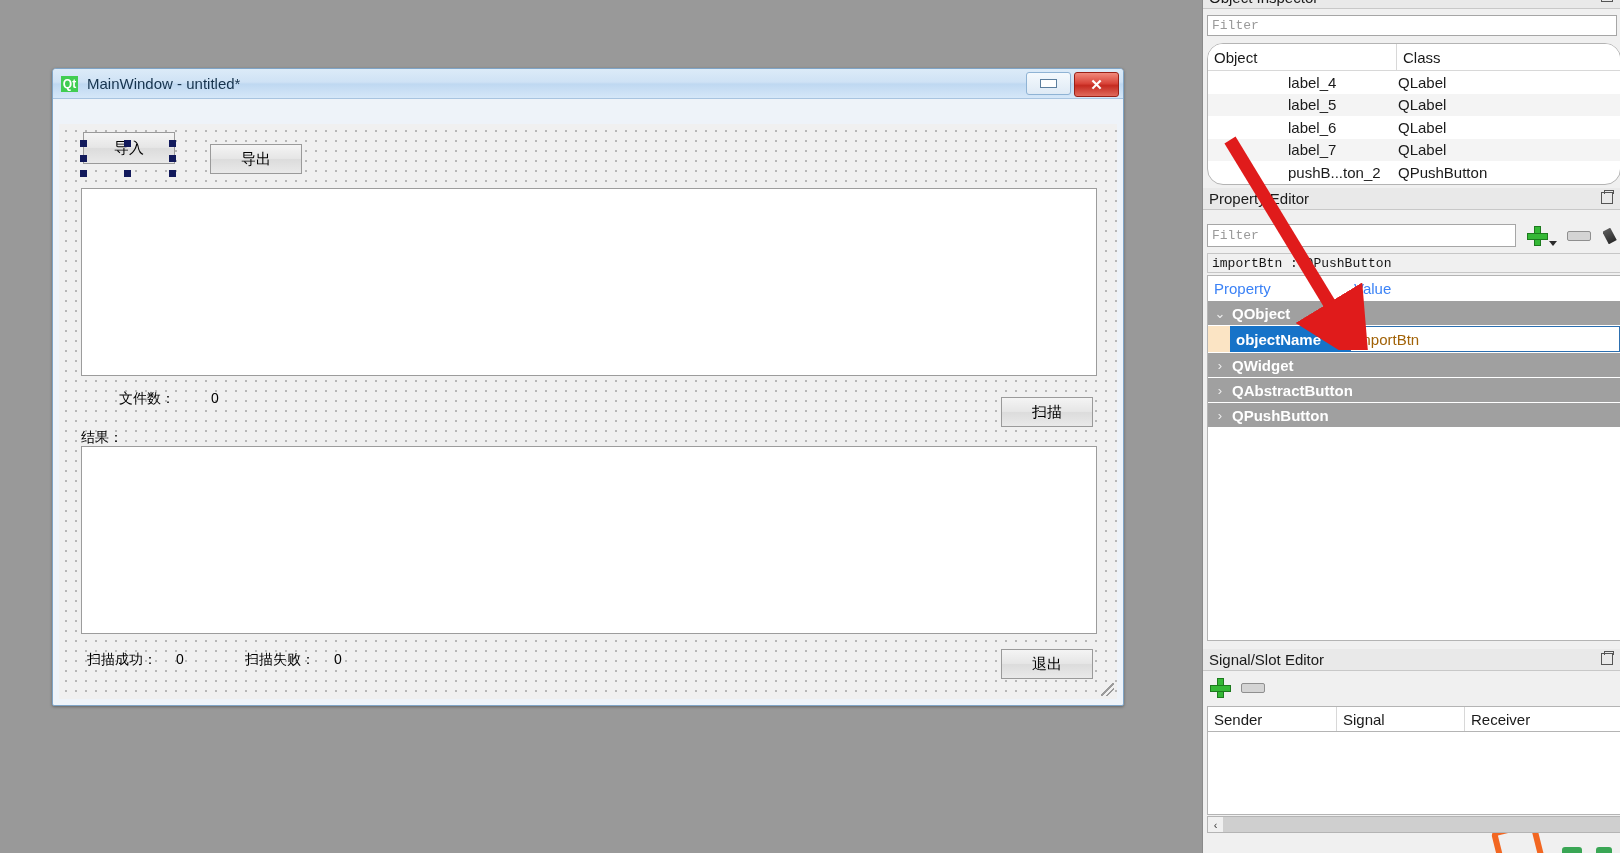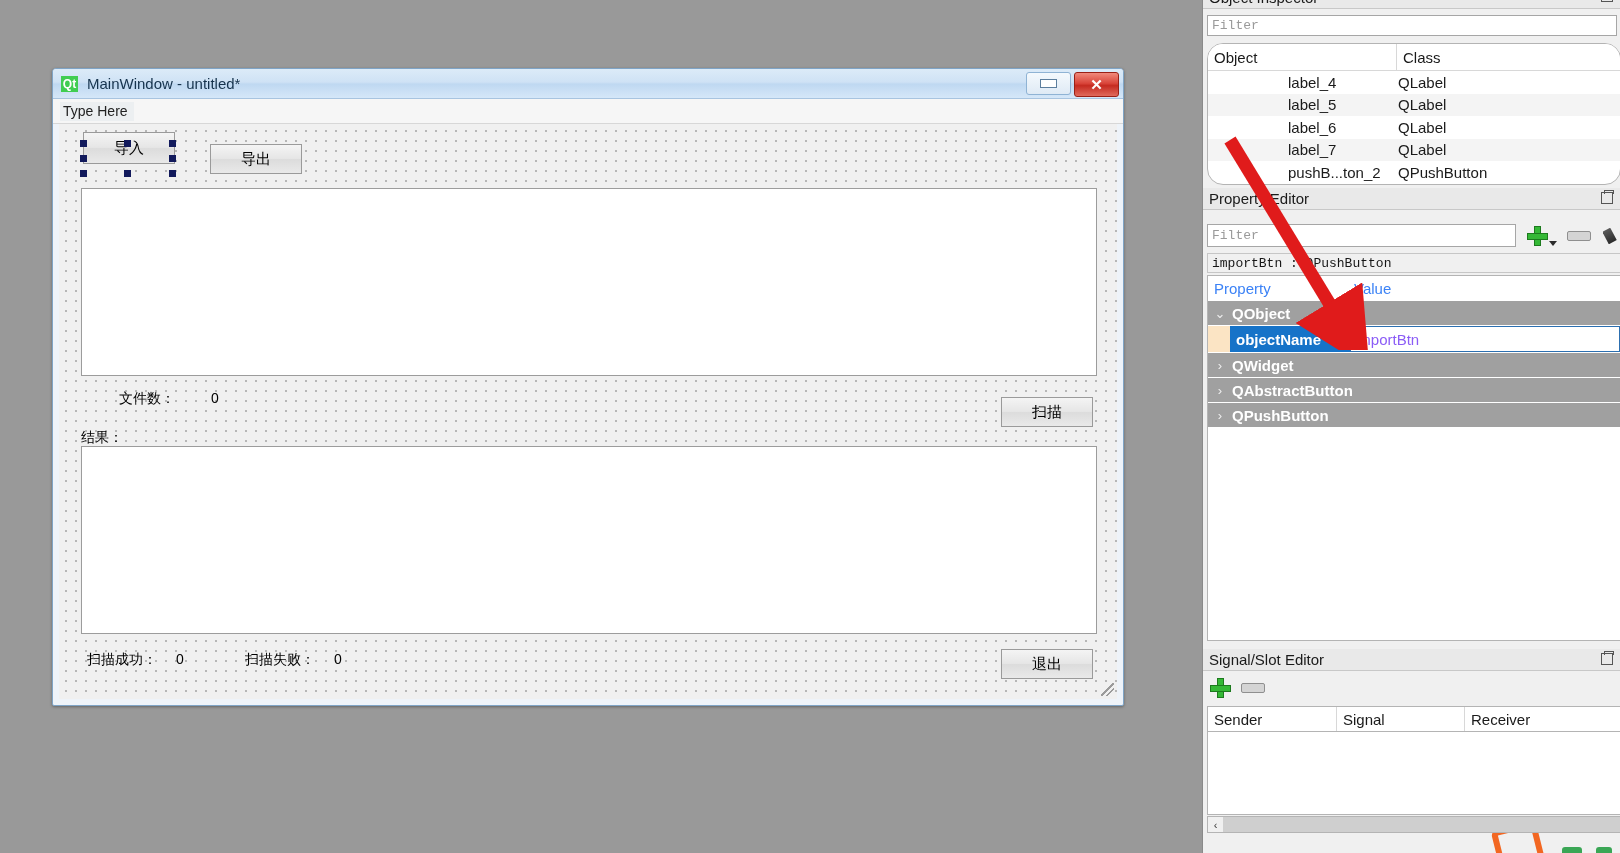--- a/index.html
+++ b/index.html
@@ -182,21 +182,21 @@
   }
   .grp-row .tw{width:24px;text-align:center;font-weight:normal;font-size:13px;color:#efefef;}
   .prop-row{height:26px;display:flex;align-items:stretch;background:#ffffff;border-bottom:1px solid #ffffff;}
   .prop-row .strip{width:22px;background:#fbe4c4;}
   .prop-row .pname{
     width:120px;background:#1673c8;color:#ffffff;font-weight:bold;font-size:15px;
     display:flex;align-items:center;padding-left:6px;box-sizing:border-box;
   }
   .prop-row .pval{
     flex:1;background:#ffffff;border:1px solid #2c6fb0;display:flex;align-items:center;
-    padding-left:4px;font-size:15px;color:#8b5cf6;box-sizing:border-box;
+    padding-left:4px;font-size:15px;color:#a16207;box-sizing:border-box;
   }
 
   .ss-toolrow{display:flex;align-items:center;height:24px;padding-left:6px;background:#f0f0f0;}
   .ss-tbl-head{
     display:flex;height:26px;background:#ffffff;border:1px solid #b4b4b4;
     margin:0 4px;font-size:15px;color:#1a1a1a;box-sizing:border-box;
   }
   .ss-tbl-head div{display:flex;align-items:center;padding-left:6px;box-sizing:border-box;}
   .ss-tbl-head div + div{border-left:1px solid #d8d8d8;}
   .ss-body{margin:0 4px;border:1px solid #b4b4b4;border-top:none;background:#ffffff;height:83px;box-sizing:border-box;}
@@ -235,23 +235,20 @@
     <div class="tb-buttons">
       <div class="tb-min">
         <i></i>
       </div>
       <div class="tb-close">
         <span>✕</span>
       </div>
     </div>
   </div>
 
-  <div id="menubar">
-    <span class="typehere">Type Here</span>
-  </div>
 
   <div id="formcanvas">
 
     <div class="qbtn" style="left:24px;top:8px;width:90px;height:30px;">导入</div>
     <div class="handle" style="left:21px;top:16px;"></div>
     <div class="handle" style="left:65px;top:16px;"></div>
     <div class="handle" style="left:110px;top:16px;"></div>
     <div class="handle" style="left:21px;top:31px;"></div>
     <div class="handle" style="left:110px;top:31px;"></div>
     <div class="handle" style="left:21px;top:46px;"></div>

